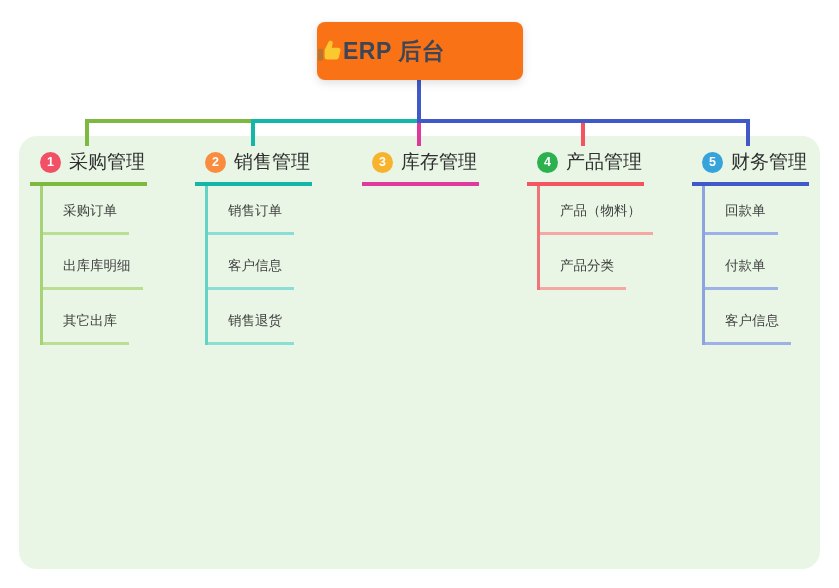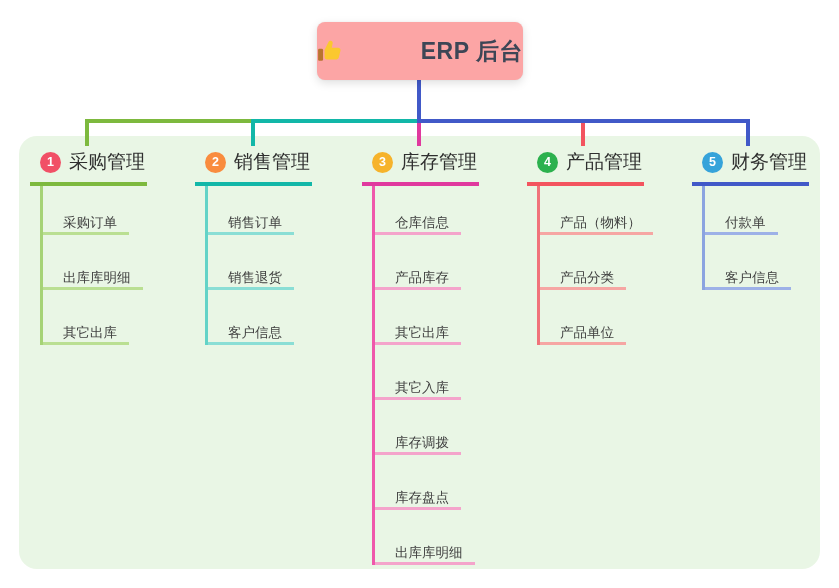--- a/index.html
+++ b/index.html
@@ -4,23 +4,23 @@
 <style>
   html,body{margin:0;padding:0;}
   body{
     width:839px;height:588px;position:relative;overflow:hidden;
     background:#ffffff;
     font-family:"Liberation Sans","DejaVu Sans",sans-serif;
   }
   
   .root-node{
     position:absolute;left:317px;top:22px;width:206px;height:58px;
-    background:#fca5a5;border-radius:8px;
+    background:#f97316;border-radius:8px;
     box-shadow:0 3px 10px rgba(0,0,0,.13),0 0 2px rgba(0,0,0,.06);
-    display:flex;align-items:center;justify-content:space-between;gap:10px;
+    display:flex;align-items:center;justify-content:flex-start;
     z-index:5;
   }
   .root-node .rlabel{font-size:23px;font-weight:600;color:#3d4656;letter-spacing:.5px;}
   .thumb{display:flex;align-items:center;}
   
   .conn{position:absolute;z-index:1;}
   .stem  {left:417px;top:78px;width:4px;height:45px;background:var(--c5,#4159c8);z-index:3;}
   .bus1  {left:85px; top:119px;width:168px;height:4px;background:var(--c1,#7db93e);}
   .drop1 {left:85px; top:119px;width:4px;height:27px;background:var(--c1,#7db93e);}
   .bus2  {left:251px;top:119px;width:170px;height:4px;background:var(--c2,#12b7a8);}
@@ -46,21 +46,21 @@
     width:21px;height:21px;border-radius:50%;flex:0 0 21px;
     background:var(--badge);color:#fff;
     font-size:12.5px;font-weight:bold;
     display:flex;align-items:center;justify-content:center;
   }
   .btitle{font-size:19px;color:#2f2f2f;white-space:nowrap;}
   .items{margin-left:10px;border-left:3px solid var(--spine);}
   .item{
     height:55px;box-sizing:border-box;width:max-content;
     display:flex;align-items:flex-end;
-    padding:0 12px 0 20px;
+    padding:0 12px 12px 20px;
     border-bottom:3px solid var(--line);
   }
   .item:first-child{height:49px;}
   .item span{font-size:13.5px;color:#3f3f3f;white-space:nowrap;}
 </style>
 </head>
 <body>
 
 <div>
 
@@ -107,79 +107,56 @@
       <div class="branch" style="left: 195px; --main: #12b7a8; --spine: #63d3c7; --line: #8aded5; --badge: #f98c3e;">
         <div class="bhead">
           <span class="badge">2</span>
           <span class="btitle">销售管理</span>
         </div>
         <div class="items">
           <div class="item">
             <span>销售订单</span>
           </div>
           <div class="item">
-            <span>销售退货</span>
+            <span>客户信息</span>
           </div>
           <div class="item">
-            <span>客户信息</span>
+            <span>销售退货</span>
           </div>
         </div>
       </div>
       <div class="branch" style="left: 362px; --main: #e0399e; --spine: #ef58ab; --line: #f4a4cb; --badge: #f6b32b;">
         <div class="bhead">
           <span class="badge">3</span>
           <span class="btitle">库存管理</span>
-        </div>
-        <div class="items">
-          <div class="item">
-            <span>仓库信息</span>
-          </div>
-          <div class="item">
-            <span>产品库存</span>
-          </div>
-          <div class="item">
-            <span>其它出库</span>
-          </div>
-          <div class="item">
-            <span>其它入库</span>
-          </div>
-          <div class="item">
-            <span>库存调拨</span>
-          </div>
-          <div class="item">
-            <span>库存盘点</span>
-          </div>
-          <div class="item">
-            <span>出库库明细</span>
-          </div>
         </div>
       </div>
       <div class="branch" style="left: 527px; --main: #f3545f; --spine: #f0737a; --line: #f6a6a3; --badge: #2cb14e;">
         <div class="bhead">
           <span class="badge">4</span>
           <span class="btitle">产品管理</span>
         </div>
         <div class="items">
           <div class="item">
             <span>产品（物料）</span>
           </div>
           <div class="item">
             <span>产品分类</span>
           </div>
-          <div class="item">
-            <span>产品单位</span>
-          </div>
         </div>
       </div>
       <div class="branch" style="left: 692px; --main: #4159c8; --spine: #8ba4e0; --line: #9db1e7; --badge: #36a3da;">
         <div class="bhead">
           <span class="badge">5</span>
           <span class="btitle">财务管理</span>
         </div>
         <div class="items">
+          <div class="item">
+            <span>回款单</span>
+          </div>
           <div class="item">
             <span>付款单</span>
           </div>
           <div class="item">
             <span>客户信息</span>
           </div>
         </div>
       </div>
     </div>
 

